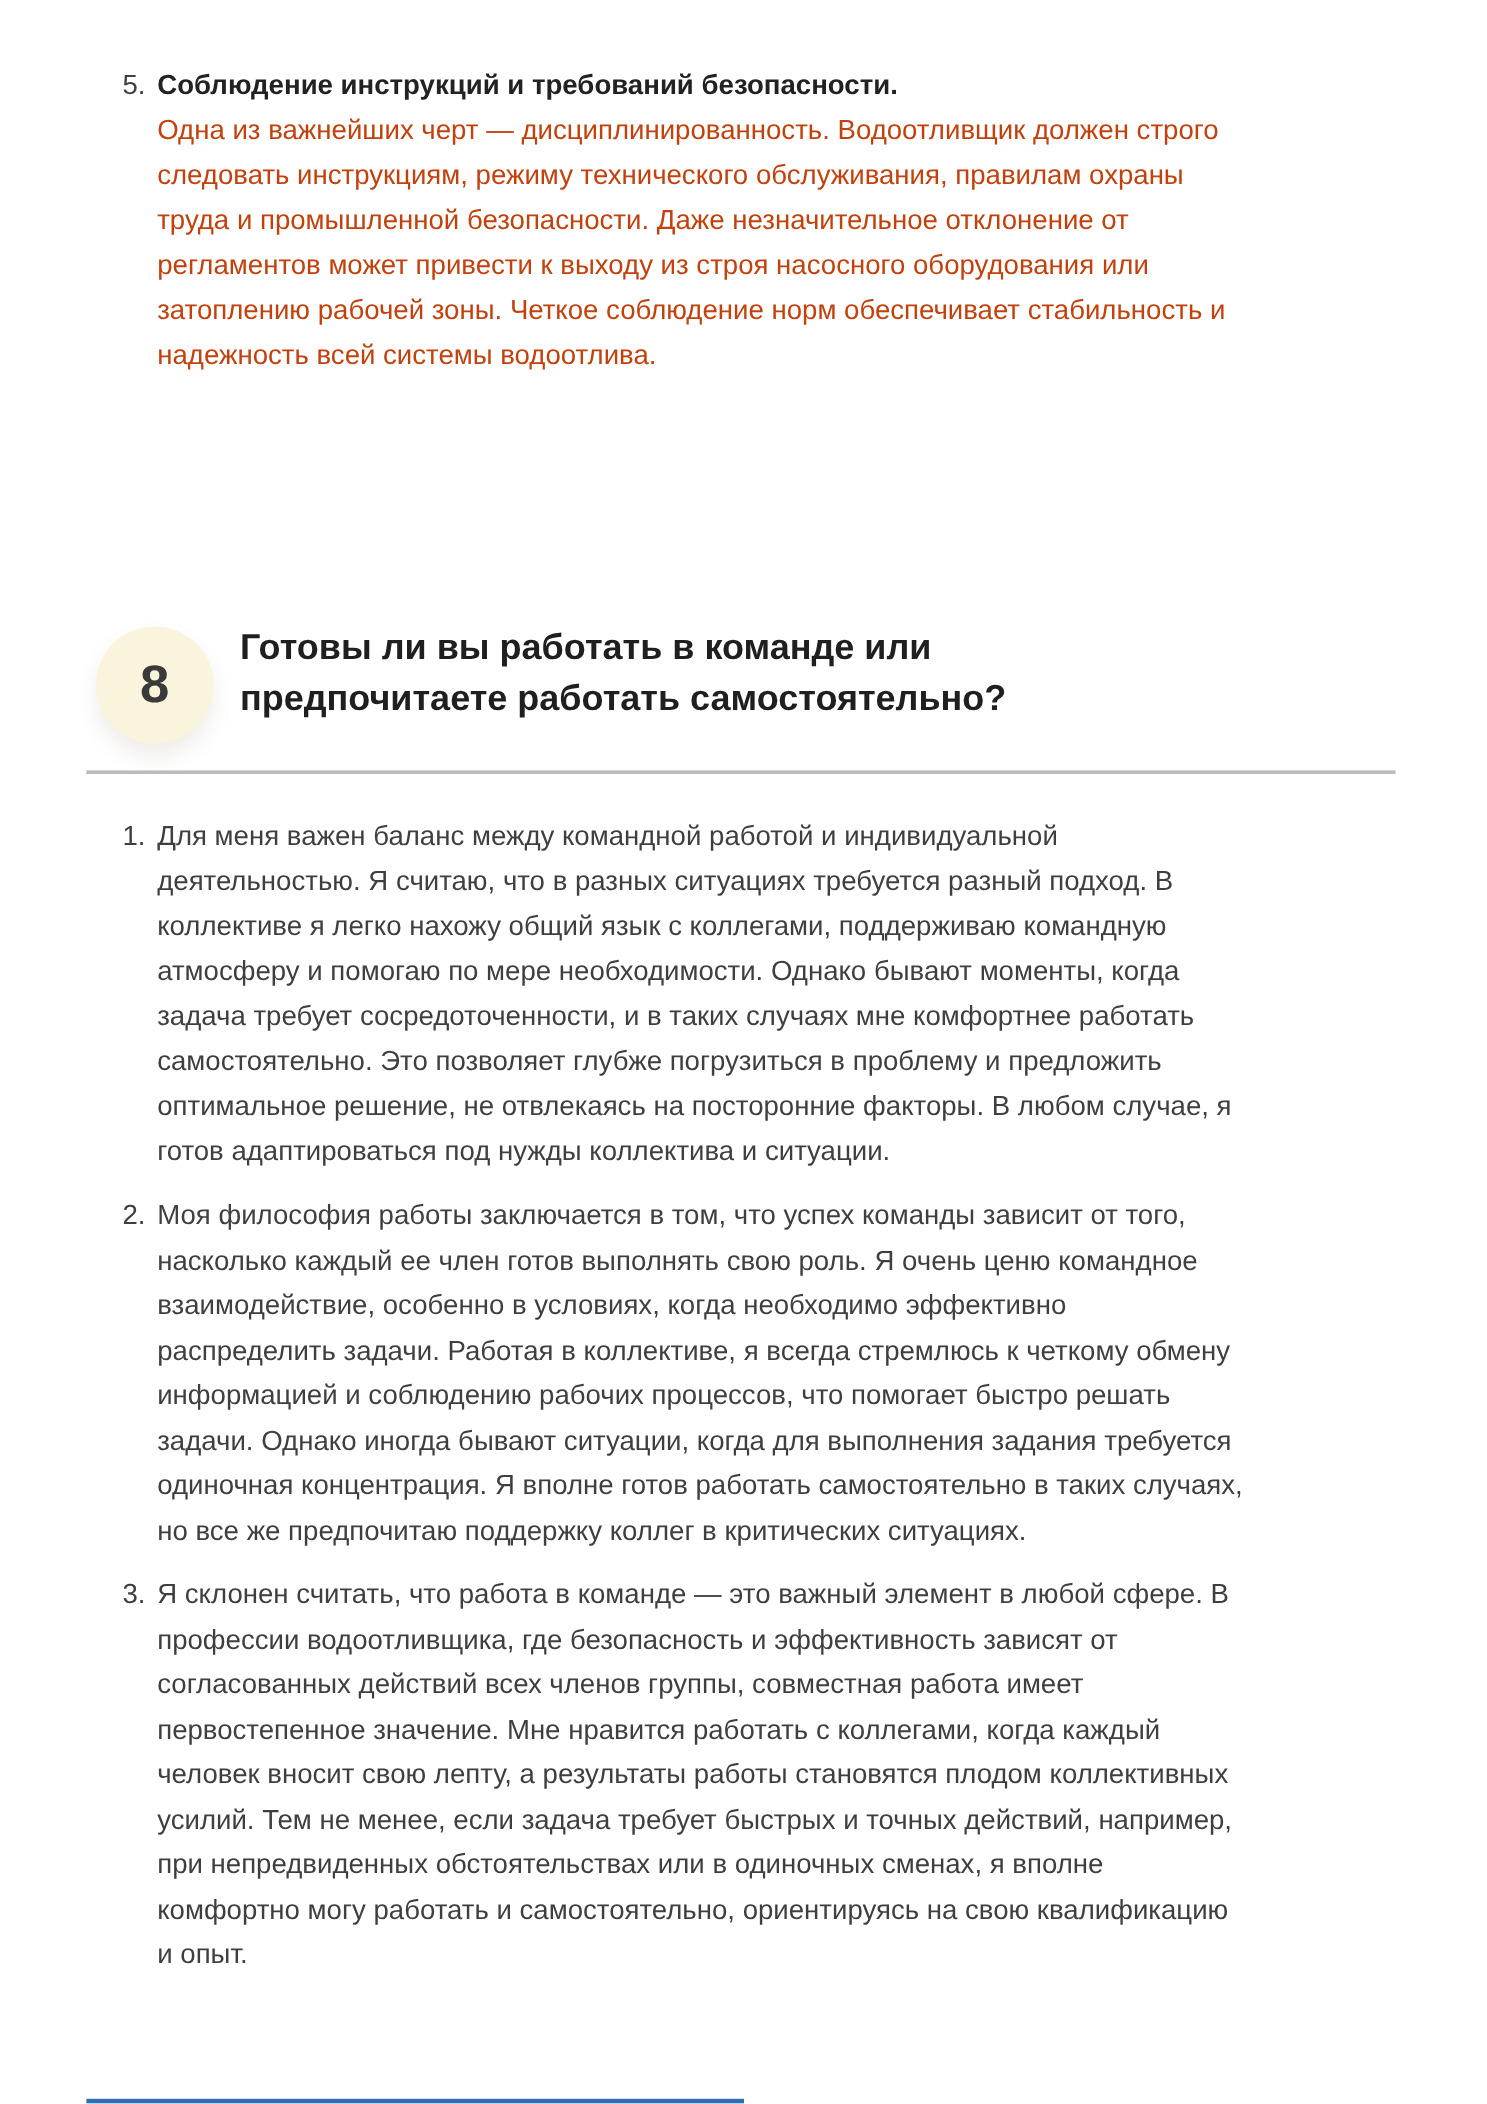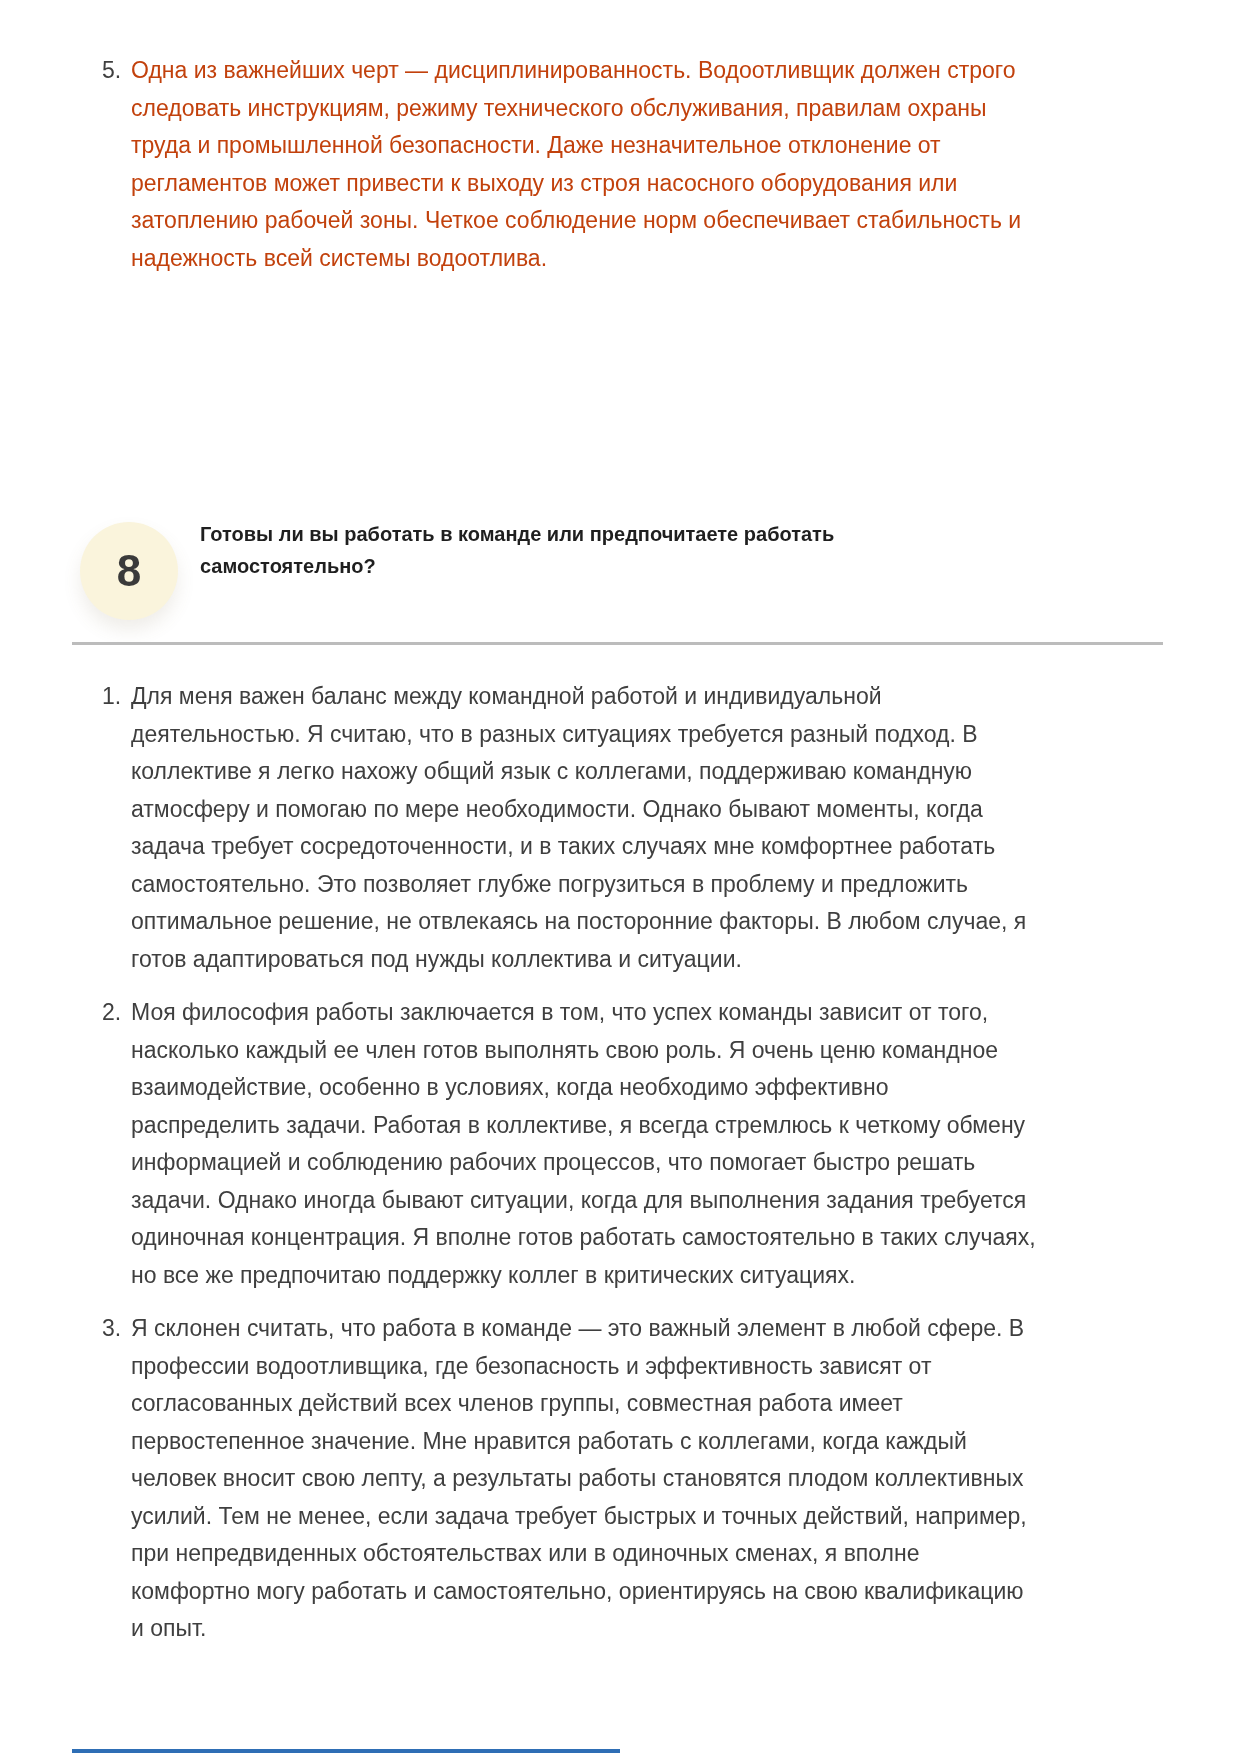--- a/index.html
+++ b/index.html
@@ -62,23 +62,23 @@
   }
   .badge-number{
     font-size:44px;
     font-weight:700;
     color:#3a3a3a;
   }
   .section-title{
     margin-left:22px;
     margin-top:-4px;
     width:800px;
-    font-size:20px;
+    font-size:30px;
     font-weight:700;
-    line-height:32px;
+    line-height:43px;
     color:#1f1f1f;
   }
   .section-divider{
     position:absolute;
     top:642px;
     left:72px;
     width:1091px;
     height:3px;
     background:#bcbcbc;
   }
@@ -107,20 +107,21 @@
     background:#2e6eb5;
   }
 </style>
 </head>
 <body>
 
 <div class="page">
 
   <div class="top-item">
     <span class="num">5.</span>
+    <span class="item-heading">Соблюдение инструкций и требований безопасности.</span>
     <span class="item-body">Одна из важнейших черт — дисциплинированность. Водоотливщик должен строго следовать инструкциям, режиму технического обслуживания, правилам охраны труда и промышленной безопасности. Даже незначительное отклонение от регламентов может привести к выходу из строя насосного оборудования или затоплению рабочей зоны. Четкое соблюдение норм обеспечивает стабильность и надежность всей системы водоотлива.</span>
   </div>
 
   <div class="section-header">
     <div class="badge">
       <span class="badge-number">8</span>
     </div>
     <div class="section-title">Готовы ли вы работать в команде или предпочитаете работать самостоятельно?</div>
   </div>
 

